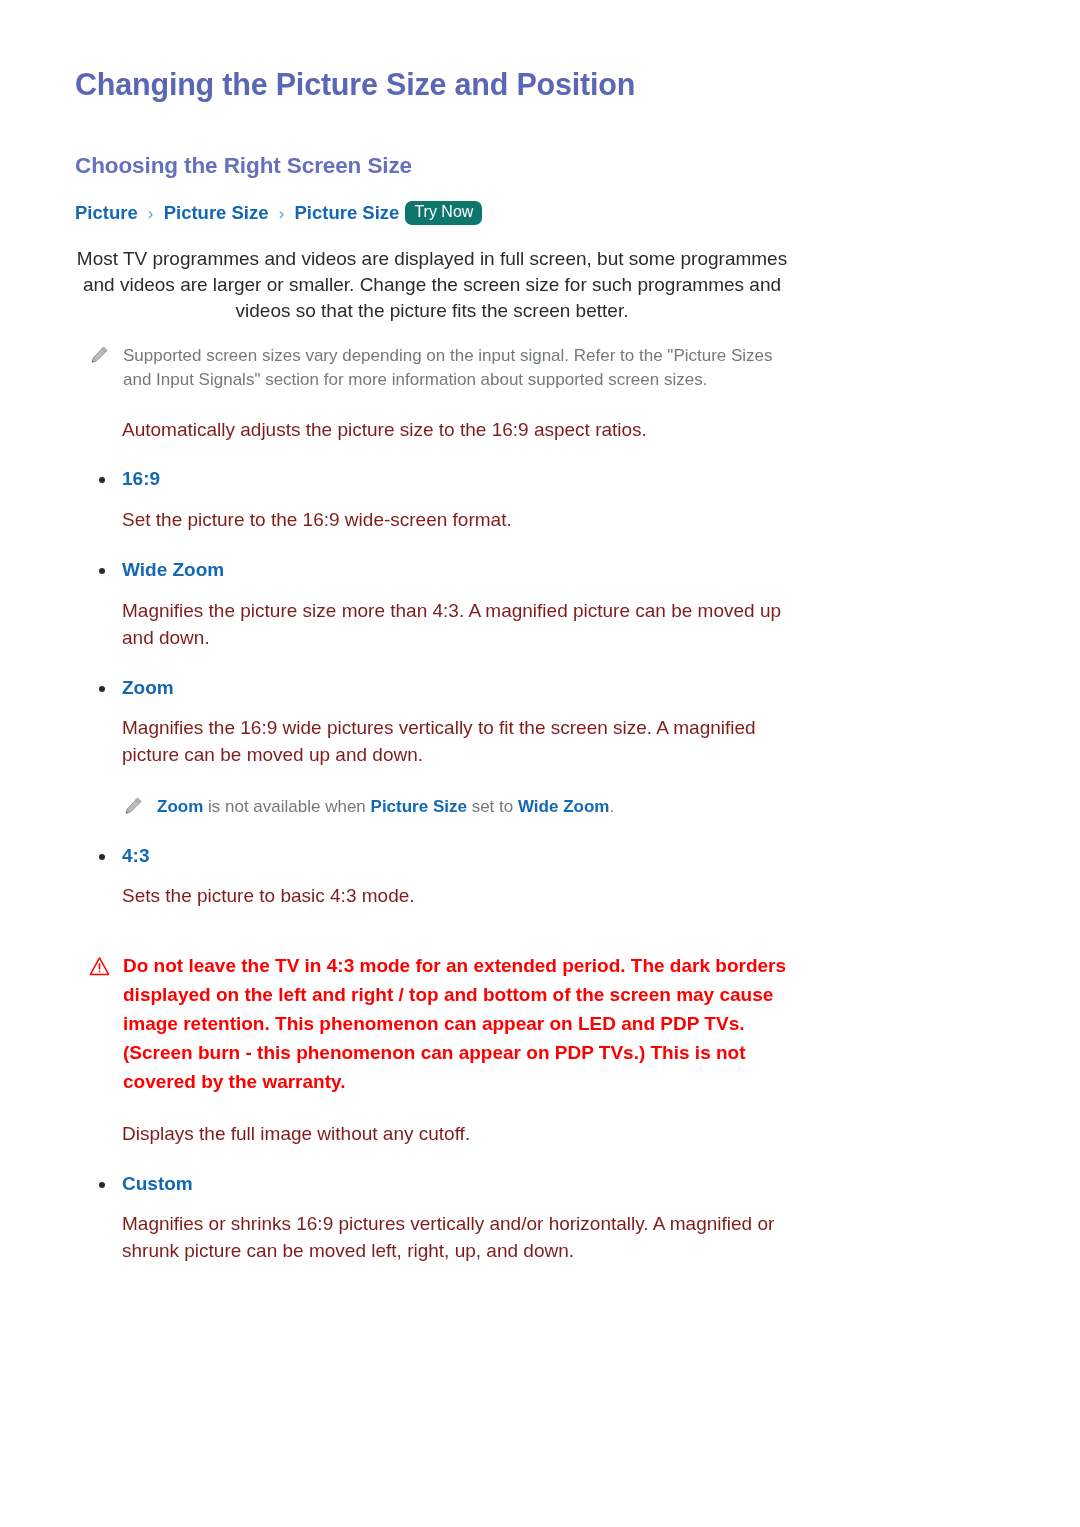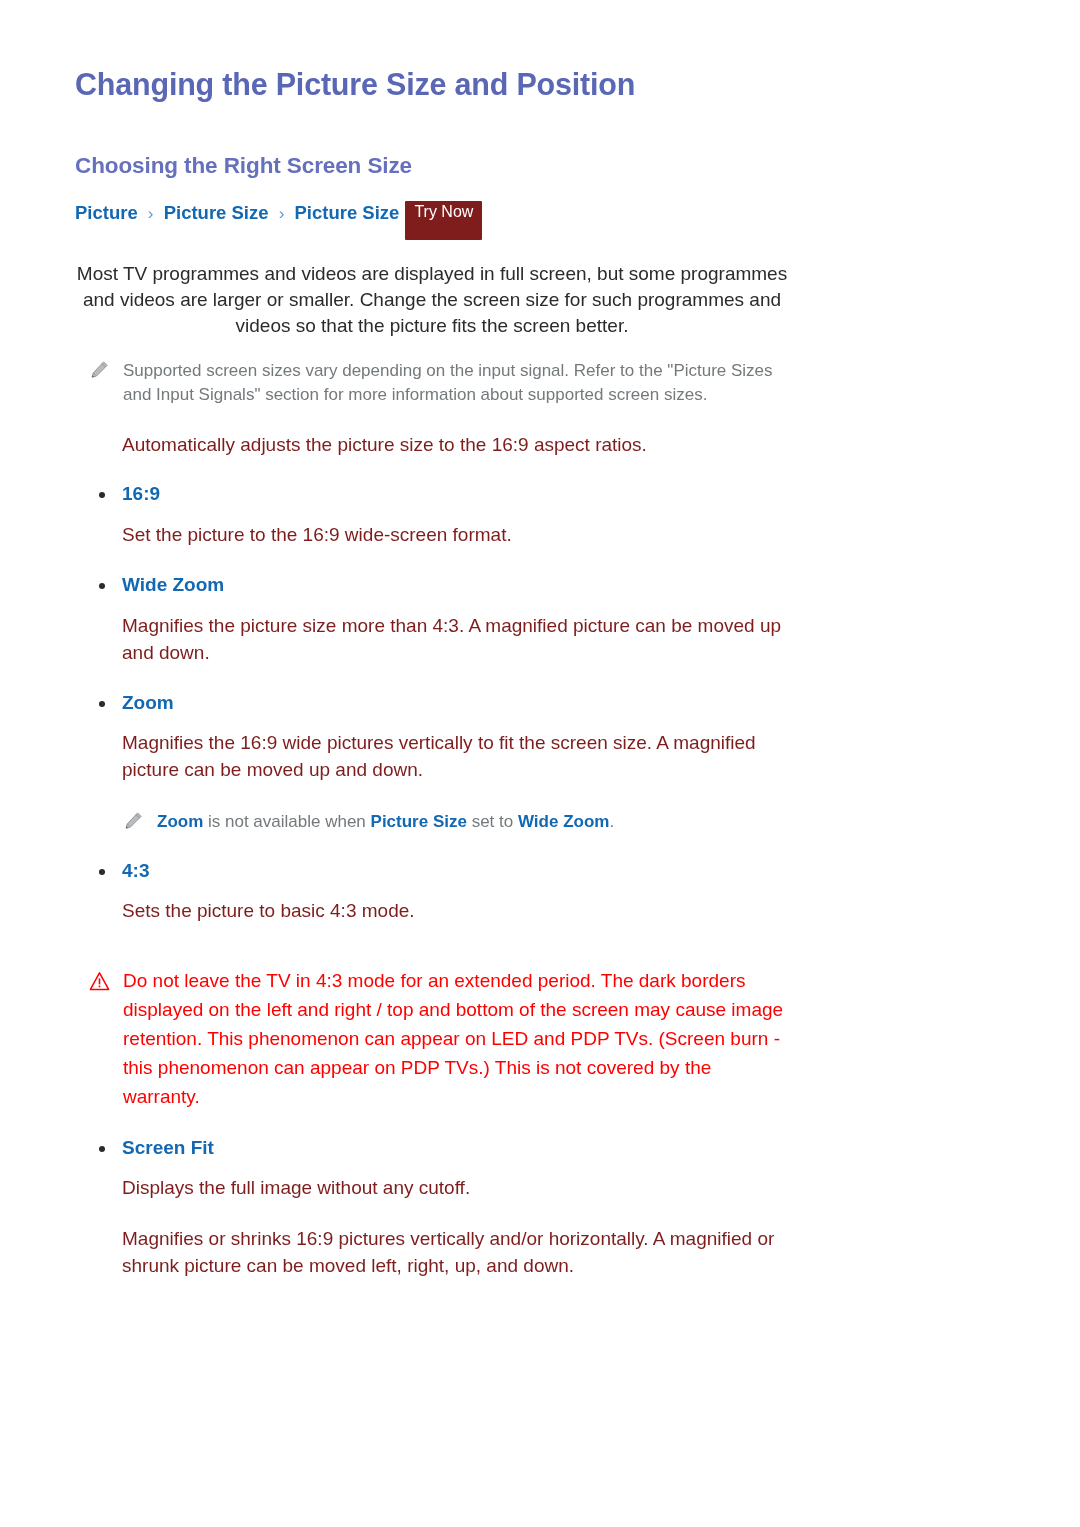--- a/index.html
+++ b/index.html
@@ -54,26 +54,26 @@
   }
   .breadcrumb .crumb { color: #1268b3; }
   .breadcrumb .sep {
     color: #5a9bd4;
     font-weight: normal;
     margin: 0 5px;
     font-size: 17px;
   }
   .try-now {
     display: inline-block;
-    background: #7f1d1d;
+    background: #0f766e;
     color: #ffffff;
     font-size: 16px;
     font-weight: normal;
-    border-radius: 1px;
-    padding: 1px 9px 18px 9px;
+    border-radius: 7px;
+    padding: 1px 9px 3px 9px;
     margin-left: 6px;
     position: relative;
     top: -2px;
     line-height: 1.25;
   }
 
   
   .body-text {
     margin-top: 19px;
     font-size: 19px;
@@ -131,21 +131,21 @@
     max-width: 930px;
   }
 
   
   .warning {
     display: flex;
     margin-top: 42px;
     padding-left: 14px;
     color: #ff0000;
     font-size: 19px;
-    font-weight: normal;
+    font-weight: bold;
     line-height: 1.52;
   }
   .warning .warn-body { max-width: 930px; }
   .warn-icon {
     flex: 0 0 auto;
     width: 21px;
     height: 21px;
     margin-right: 13px;
     margin-top: 4px;
   }
@@ -224,21 +224,21 @@
         <path d="M10.5 1.8 L19.6 18.4 L1.4 18.4 Z" fill="none" stroke="#ff0000" stroke-width="1.5" stroke-linejoin="round"></path>
         <rect x="9.7" y="7.4" width="1.6" height="6.0" fill="#ff0000"></rect>
         <rect x="9.7" y="14.6" width="1.6" height="1.7" fill="#ff0000"></rect>
       </svg>
     </span>
     <span class="warn-body">Do not leave the TV in 4:3 mode for an extended period. The dark borders displayed on the left and right / top and bottom of the screen may cause image retention. This phenomenon can appear on LED and PDP TVs. (Screen burn - this phenomenon can appear on PDP TVs.) This is not covered by the warranty.</span>
   </div>
 
   <div>
     <div class="opt">
-      <div class="opt-head"><span class="dot"></span><span>Screen Fit</span></div>
       <div class="opt-desc">Displays the full image without any cutoff.</div>
     </div>
     <div class="opt">
+      <div class="opt-head"><span class="dot"></span><span>Custom</span></div>
       <div class="opt-desc">Magnifies or shrinks 16:9 pictures vertically and/or horizontally. A magnified or shrunk picture can be moved left, right, up, and down.</div>
     </div>
   </div>
 
 </div>
 
 </body></html>

